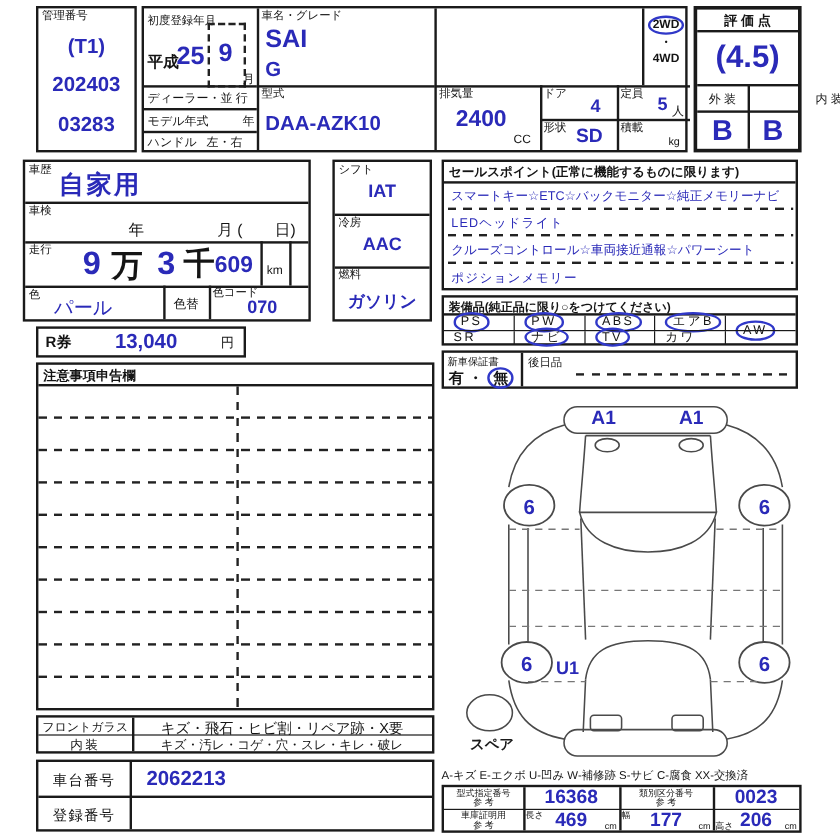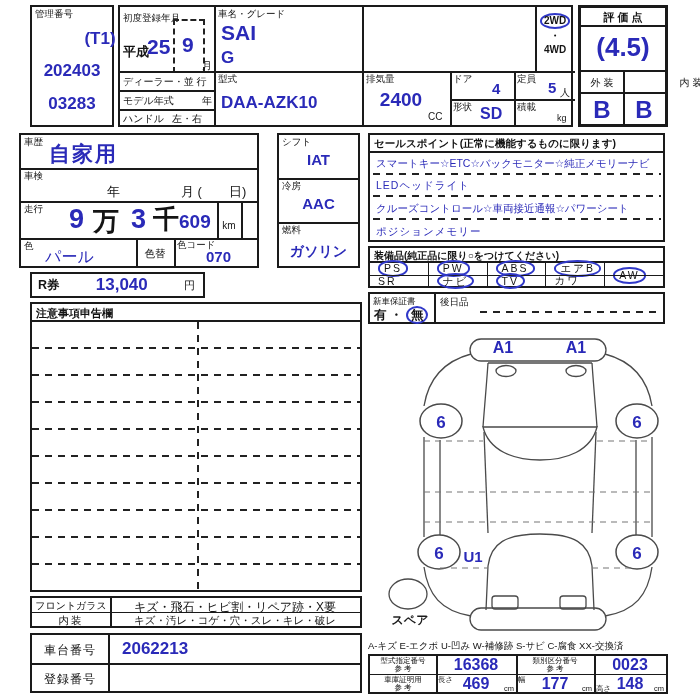--- a/index.html
+++ b/index.html
@@ -20,21 +20,21 @@
   .nrow{flex:1;}
   svg text{font-family:"Liberation Sans","DejaVu Sans",sans-serif;}
 </style>
 </head>
 <body>
 
 <div id="page">
 
   <div class="box" style="left:30px;top:5px;width:84px;height:122px;">
     <div class="lbl abs" style="left:3px;top:2px;">管理番号</div>
-    <div class="abs blue" style="left:0;top:22px;width:100%;text-align:center;font-size:17px;font-weight:bold;padding-left:28px;">(T1)</div>
+    <div class="abs blue" style="left:0;top:22px;width:100%;text-align:center;font-size:17px;font-weight:bold;">(T1)</div>
     <div class="abs blue" style="left:0;top:54px;width:100%;text-align:center;font-size:17px;font-weight:bold;">202403</div>
     <div class="abs blue" style="left:0;top:87px;width:100%;text-align:center;font-size:17px;font-weight:bold;">03283</div>
   </div>
 
   <div class="box" style="left:118px;top:5px;width:455px;height:122px;">
     <div class="vl" style="left:94px;top:0;height:118px;"></div>
     <div class="vl" style="left:242px;top:0;height:118px;"></div>
 
     <div class="lbl abs" style="left:3px;top:6px;text-align:right;">初度登録年月</div>
     <div class="abs" style="left:3px;top:36px;font-size:13px;font-weight:bold;">平成</div>
@@ -272,21 +272,21 @@
       <div>車庫証明用</div>
       <div>参 考</div>
     </div>
     <div class="abs" style="left:68px;top:19px;font-size:7.5px;">長さ</div>
     <div class="abs blue" style="left:66px;top:19px;width:80px;text-align:center;font-size:16px;font-weight:bold;">469</div>
     <div class="abs" style="left:134px;top:28px;font-size:7.5px;">cm</div>
     <div class="abs" style="left:148px;top:19px;font-size:7.5px;">幅</div>
     <div class="abs blue" style="left:146px;top:19px;width:78px;text-align:center;font-size:16px;font-weight:bold;">177</div>
     <div class="abs" style="left:212px;top:28px;font-size:7.5px;">cm</div>
     <div class="abs" style="left:226px;top:28px;font-size:7.5px;">高さ</div>
-    <div class="abs blue" style="left:224px;top:19px;width:72px;text-align:center;font-size:16px;font-weight:bold;">148</div>
+    <div class="abs blue" style="left:224px;top:19px;width:72px;text-align:center;font-size:16px;font-weight:bold;">206</div>
     <div class="abs" style="left:284px;top:28px;font-size:7.5px;">cm</div>
   </div>
 
   <svg class="abs" style="left:368px;top:326px;" width="302" height="306" viewBox="368 326 302 306">
     <g fill="none" stroke="#4a4a4a" stroke-width="1.3">
 
       <rect x="470" y="339" width="136" height="22" rx="11"></rect>
 
       <path d="M488,363 L592,363"></path>
       <path d="M488,363 C486,392 484,412 483,427"></path>

